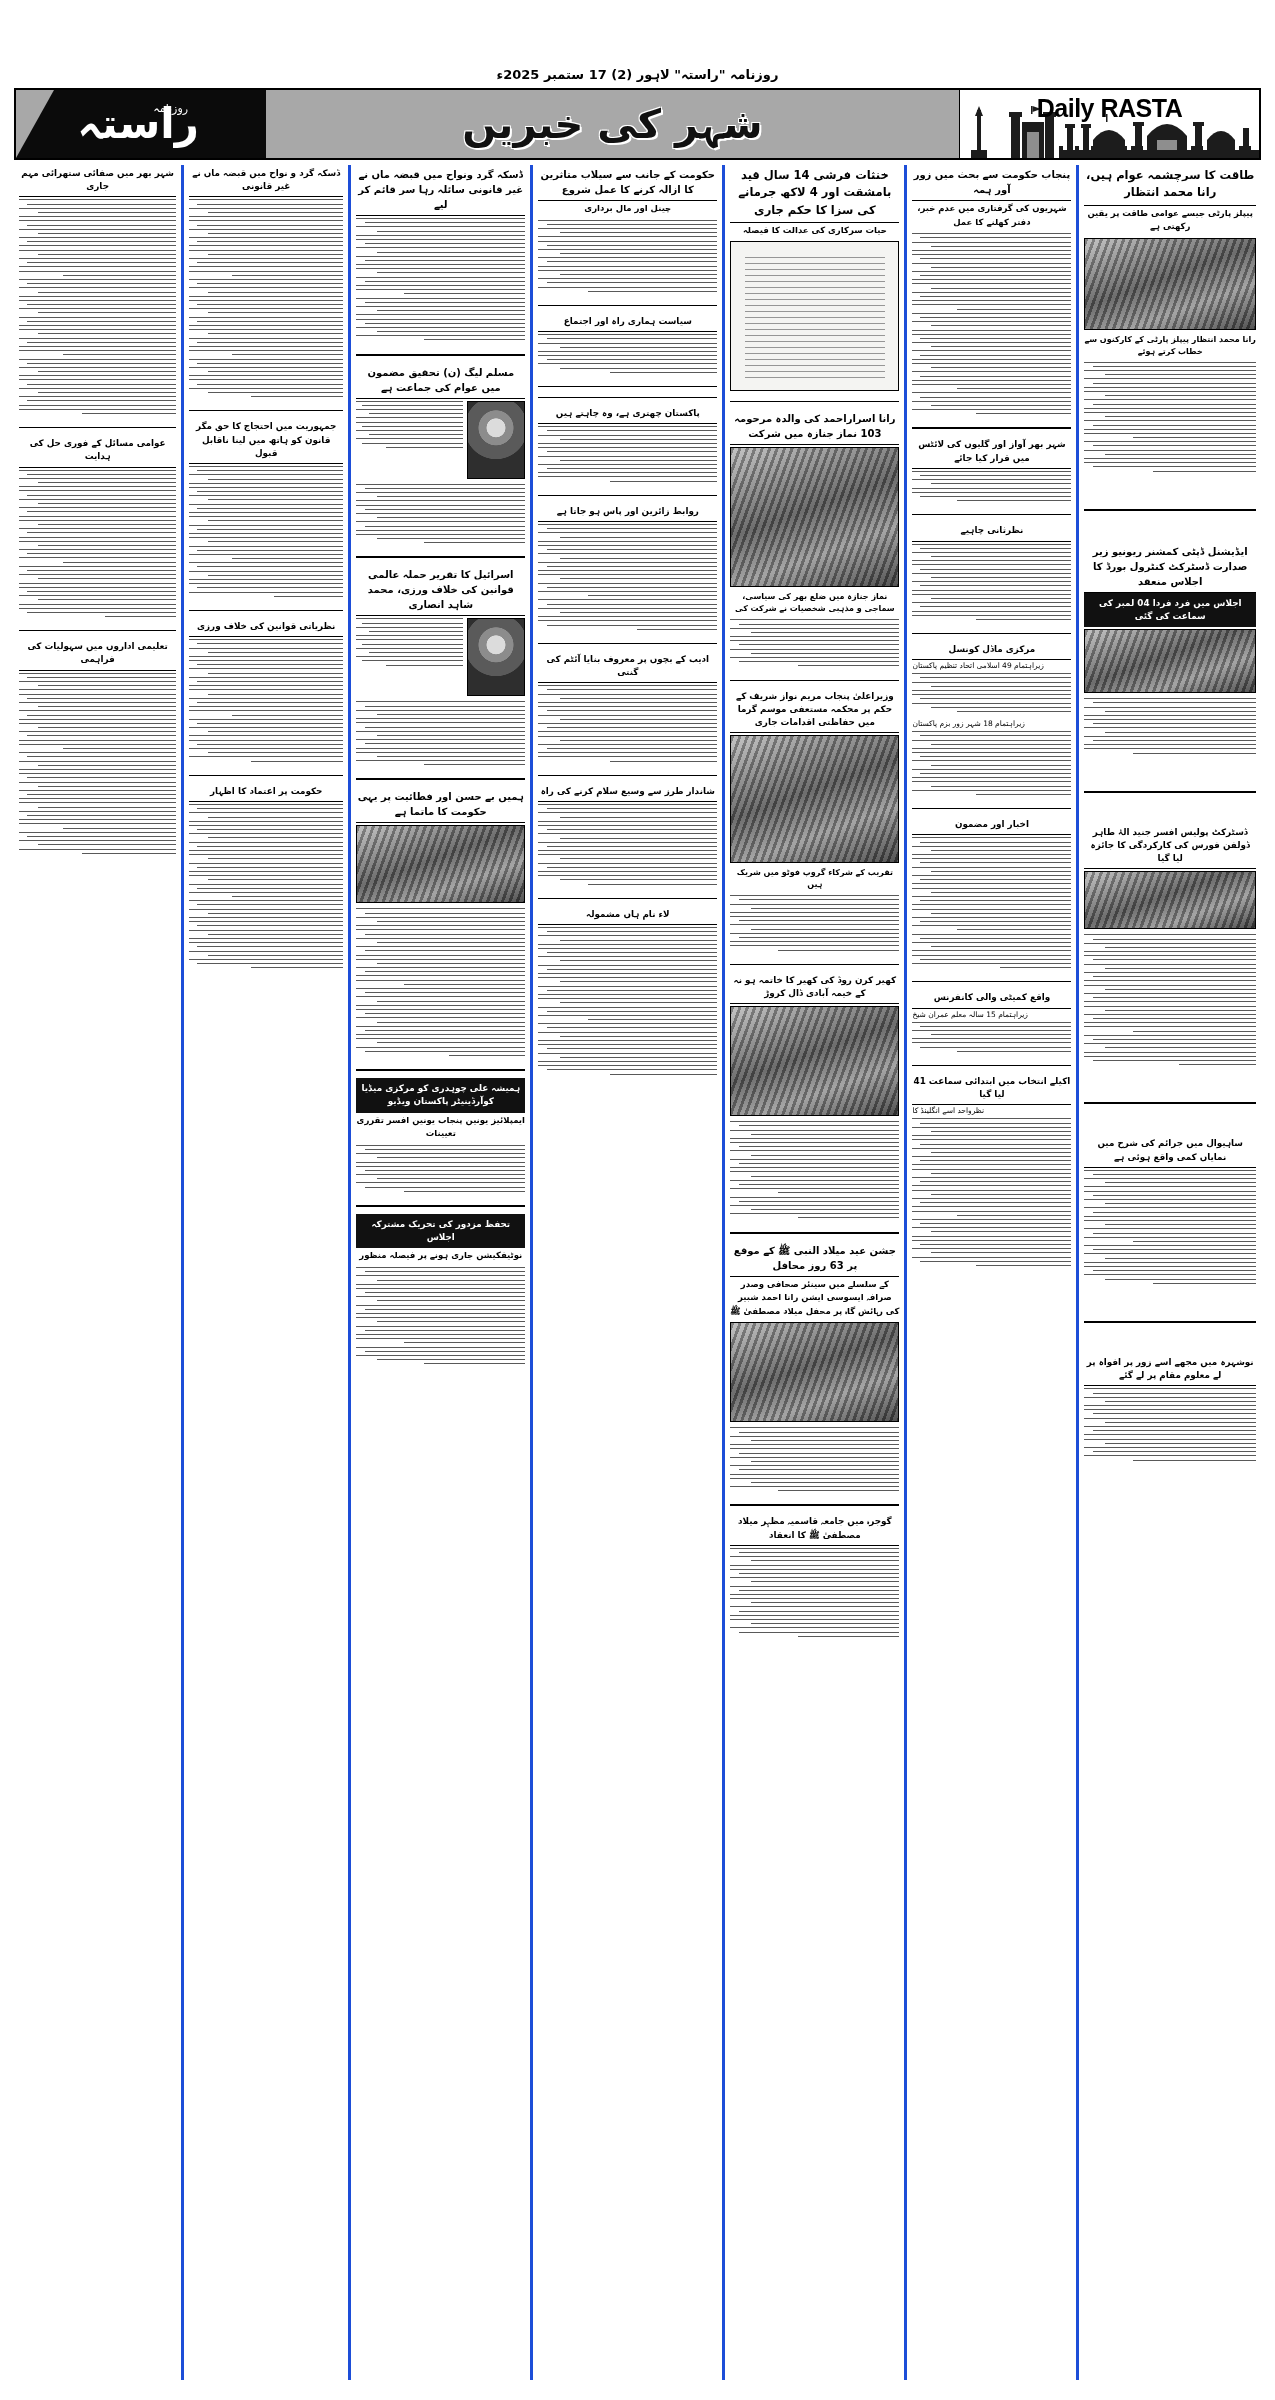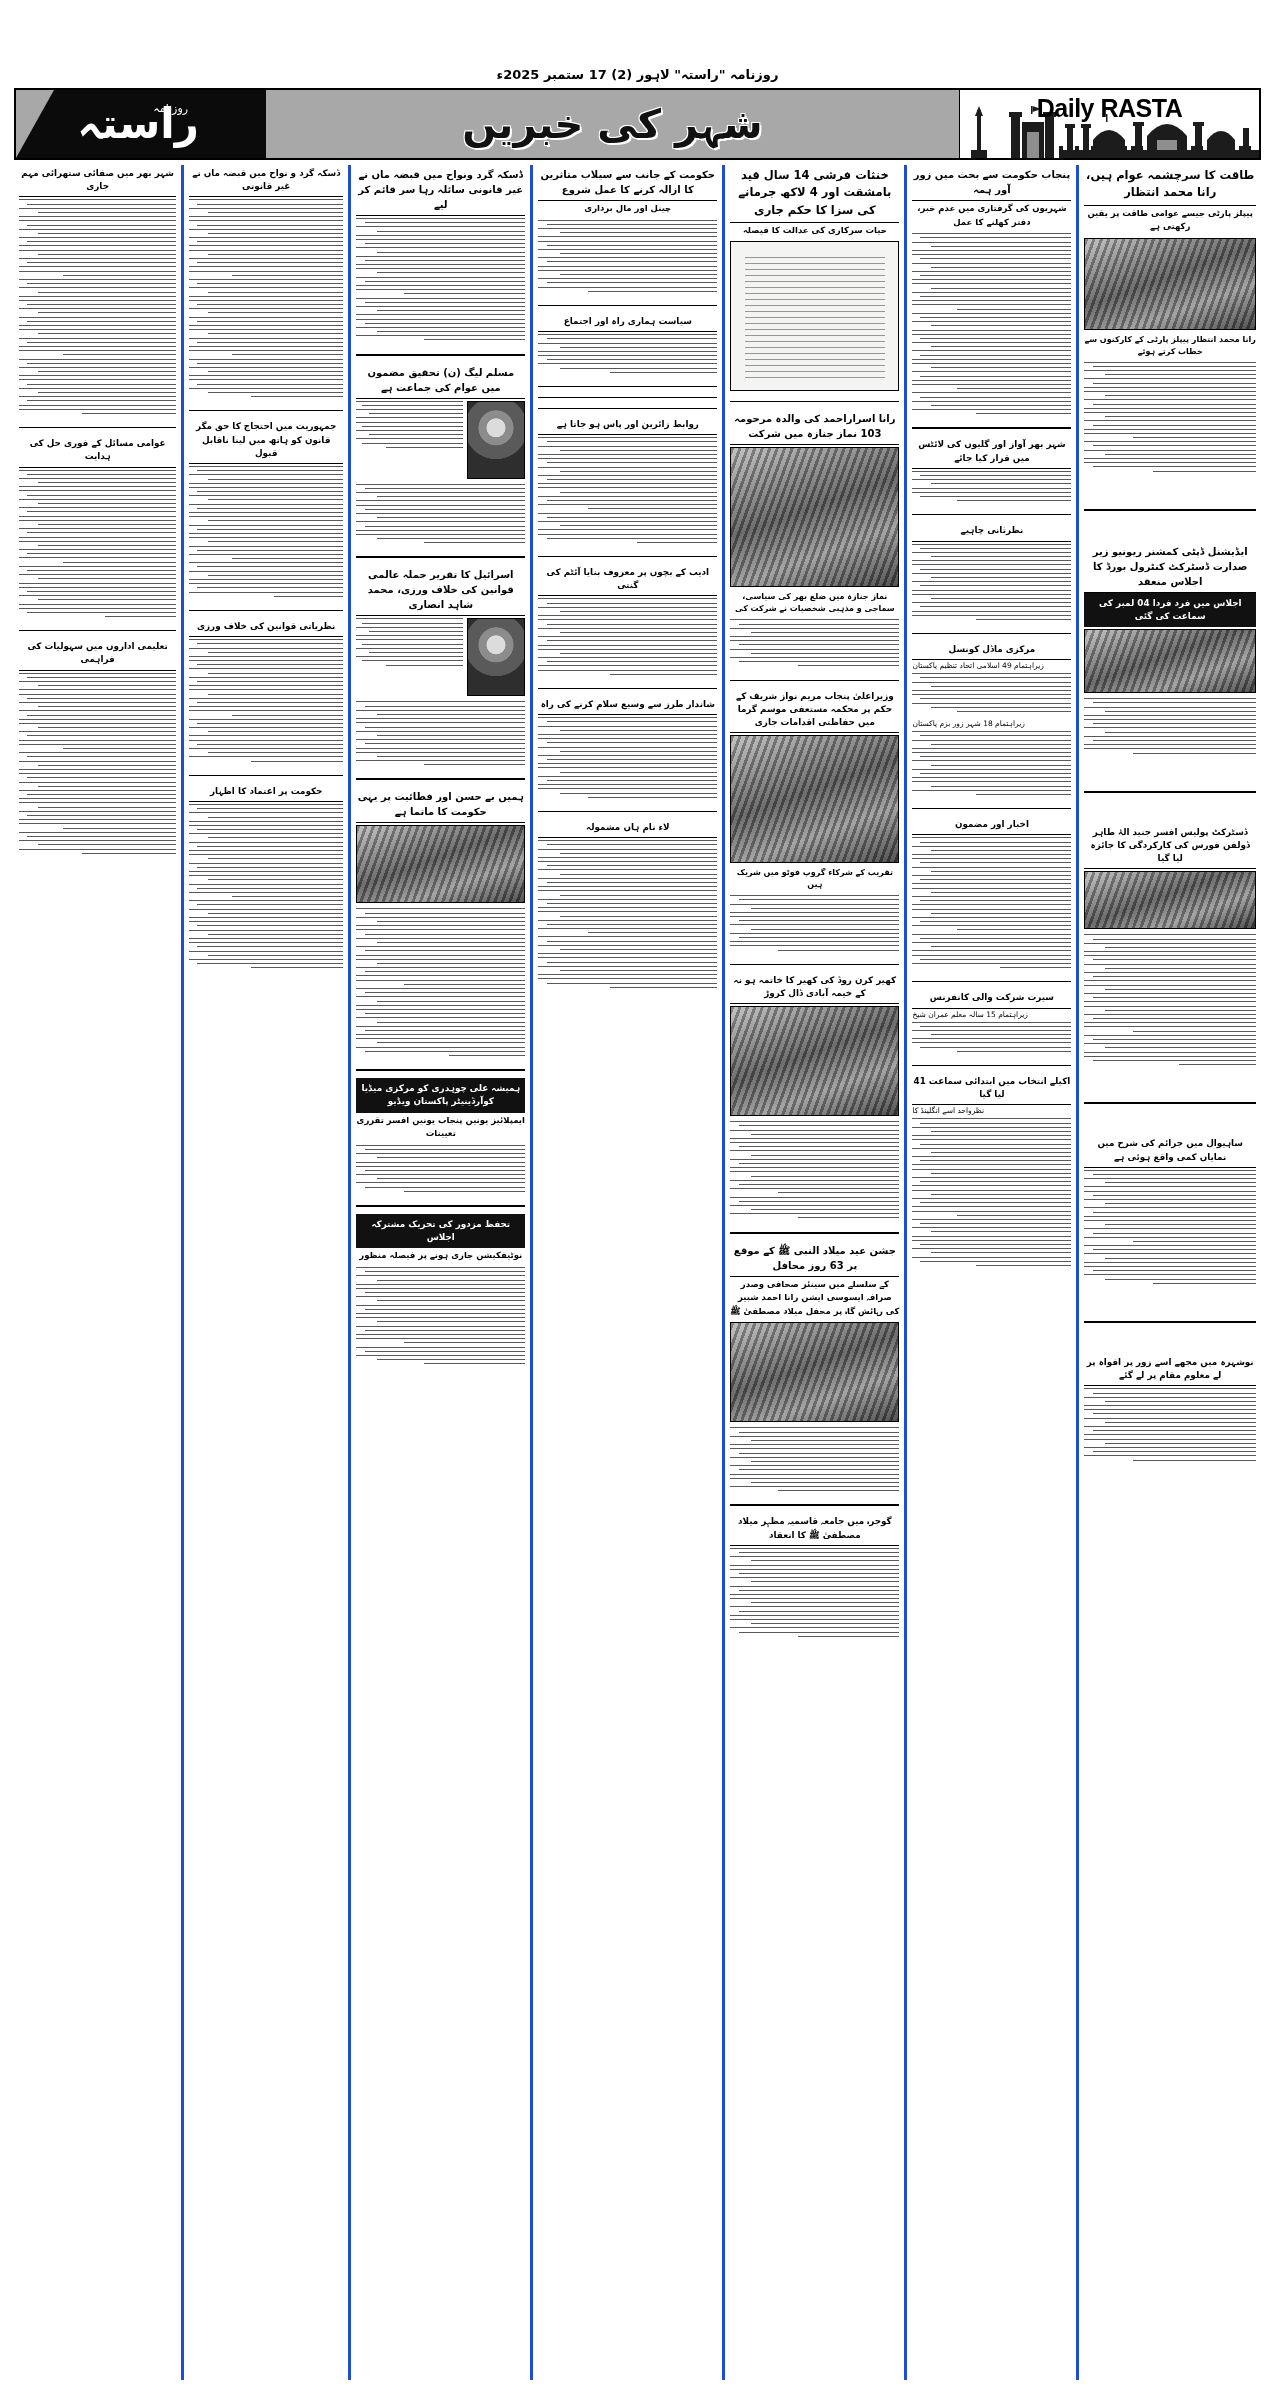--- a/index.html
+++ b/index.html
@@ -543,21 +543,21 @@
             <div class="ln s88"></div>
             <div class="ln s100"></div>
           <div class="ln s100"></div>
             <div class="ln s95"></div>
             <div class="ln s100"></div>
             <div class="ln s45"></div>
         </div>
       </div>
       <div class="hr thin"></div>
       <div class="art">
-        <div class="hl h-xs rule">سیرت شرکت والی کانفرنس</div>
+        <div class="hl h-xs rule">واقع کمیٹی والی کانفرنس</div>
         <div class="byline">زیراہتمام 15 سالہ معلم عمران شیخ</div>
         <div class="body">
           <div class="ln s100"></div>
             <div class="ln s95"></div>
             <div class="ln s100"></div>
             <div class="ln s88"></div>
           <div class="ln s100"></div>
             <div class="ln s100"></div>
             <div class="ln s95"></div>
             <div class="ln s72"></div>
@@ -787,20 +787,39 @@
           <div class="ln s100"></div>
             <div class="ln s100"></div>
             <div class="ln s95"></div>
             <div class="ln s100"></div>
           <div class="ln s88"></div>
             <div class="ln s60"></div>
         </div>
       </div>
       <div class="hr thin"></div>
       <div class="hr thin"></div>
+      <div class="art">
+        <div class="hl h-xs rule">پاکستان چھتری ہے، وہ چاہتے ہیں</div>
+        <div class="body">
+          <div class="ln s100"></div>
+            <div class="ln s95"></div>
+            <div class="ln s100"></div>
+            <div class="ln s88"></div>
+          <div class="ln s100"></div>
+            <div class="ln s100"></div>
+            <div class="ln s95"></div>
+            <div class="ln s100"></div>
+          <div class="ln s88"></div>
+            <div class="ln s100"></div>
+            <div class="ln s95"></div>
+            <div class="ln s100"></div>
+          <div class="ln s100"></div>
+            <div class="ln s60"></div>
+        </div>
+      </div>
       <div class="hr thin"></div>
       <div class="art">
         <div class="hl h-xs rule">روابط زائرین اور پاس ہو جاتا ہے</div>
         <div class="body">
           <div class="ln s100"></div>
             <div class="ln s95"></div>
             <div class="ln s100"></div>
             <div class="ln s88"></div>
           <div class="ln s100"></div>
             <div class="ln s100"></div>

